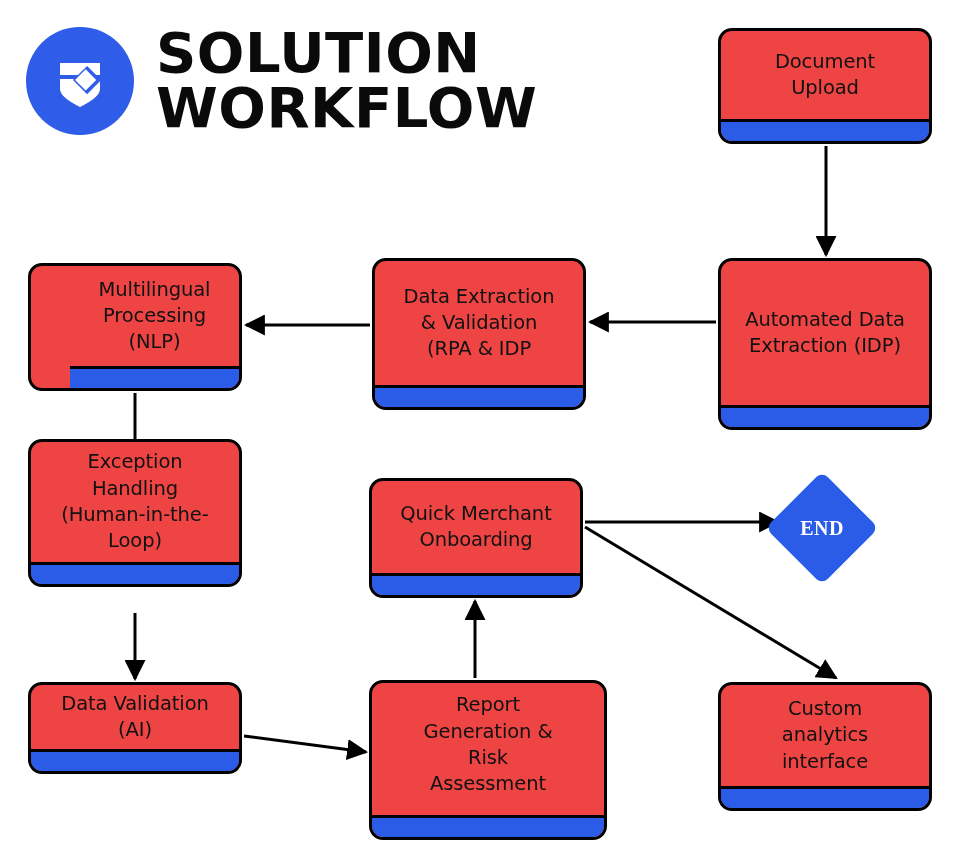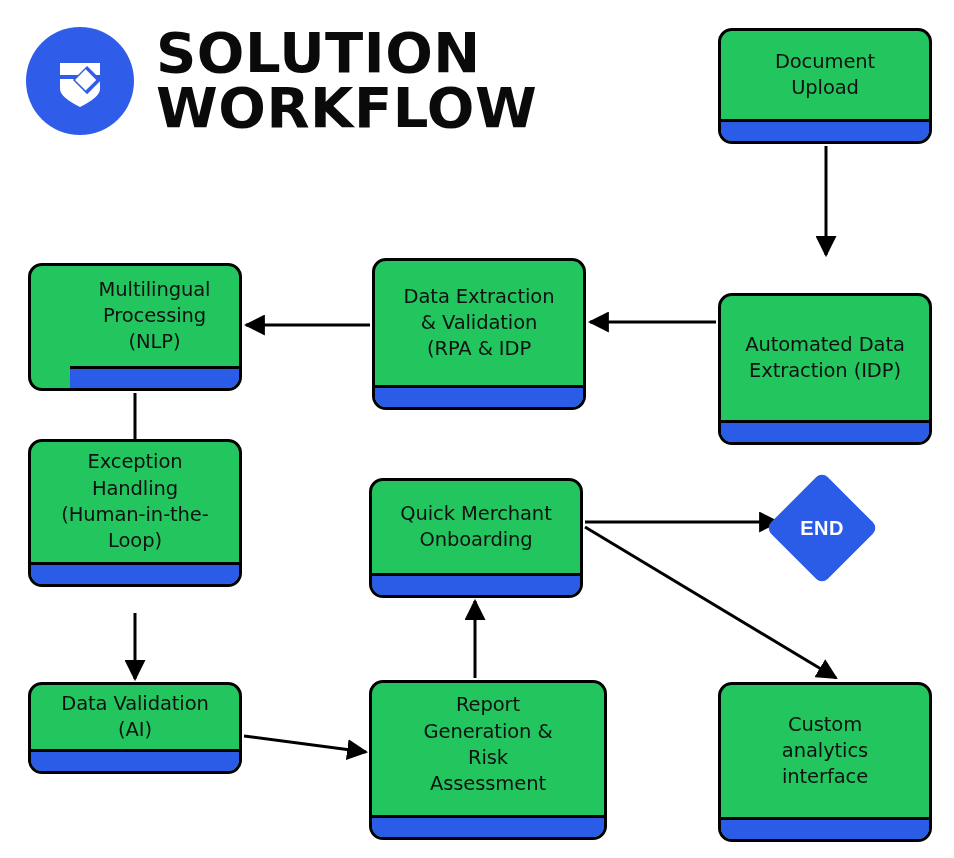--- a/index.html
+++ b/index.html
@@ -41,21 +41,21 @@
     line-height: 0.98;
     font-weight: 700;
     letter-spacing: 0.5px;
     color: #0a0a0a;
     white-space: pre-line;
     font-family: "DejaVu Sans", sans-serif;
   }
   
   .node {
     position: absolute;
-    background: #22c55e;
+    background: #ef4444;
     border: 3px solid #000000;
     border-radius: 14px;
     overflow: hidden;
     display: flex;
     flex-direction: column;
   }
   .node-body {
     flex: 1 1 auto;
     display: flex;
     align-items: center;
@@ -91,21 +91,21 @@
     transform: rotate(45deg);
     border-radius: 8px;
   }
   .terminator .dia-label {
     position: relative;
     z-index: 2;
     color: #ffffff;
     font-weight: bold;
     font-size: 20px;
     letter-spacing: 0.5px;
-    font-family: Liberation Sans, sans-serif;
+    font-family: Liberation Serif, serif;
   }
 </style>
 </head>
 <body>
 
 <svg id="canvas" viewBox="0 0 954 858" xmlns="http://www.w3.org/2000/svg">
   <defs>
     <marker id="arrow" viewBox="0 0 10 10" refX="9" refY="5" markerWidth="7" markerHeight="7" orient="auto-start-reverse">
       <path d="M 0 0 L 10 5 L 0 10 z" fill="#000000"></path>
     </marker>
@@ -146,21 +146,21 @@
 </div>
 
 <div id="nodes-root">
     <div class="node" style="left: 718px; top: 28px; width: 214px; height: 116px;">
       <div class="node-body">
         <div class="node-label">Document
 Upload</div>
       </div>
       <div class="node-accent" style="background: rgb(42, 92, 232);"></div>
     </div>
-    <div class="node" style="left: 718px; top: 258px; width: 214px; height: 152px; margin-top: 35px;">
+    <div class="node" style="left: 718px; top: 258px; width: 214px; height: 172px;">
       <div class="node-body">
         <div class="node-label">Automated Data
 Extraction (IDP)</div>
       </div>
       <div class="node-accent" style="background: rgb(42, 92, 232);"></div>
     </div>
     <div class="node" style="left: 372px; top: 258px; width: 214px; height: 152px;">
       <div class="node-body">
         <div class="node-label">Data Extraction
 &amp; Validation
@@ -201,21 +201,21 @@
     </div>
     <div class="node" style="left: 369px; top: 680px; width: 238px; height: 160px; gap: 8px;">
       <div class="node-body">
         <div class="node-label">Report
 Generation &amp;
 Risk
 Assessment</div>
       </div>
       <div class="node-accent" style="background: rgb(42, 92, 232);"></div>
     </div>
-    <div class="node" style="left: 718px; top: 682px; width: 214px; height: 160px;">
+    <div class="node" style="left: 718px; top: 682px; width: 214px; height: 129px;">
       <div class="node-body">
         <div class="node-label">Custom
 analytics
 interface</div>
       </div>
       <div class="node-accent" style="background: rgb(42, 92, 232);"></div>
     </div>
     <div class="terminator" style="left: 782px; top: 488px; width: 80px; height: 80px;">
       <div class="dia" style="background: rgb(42, 92, 232);"></div>
       <div class="dia-label">END</div>

